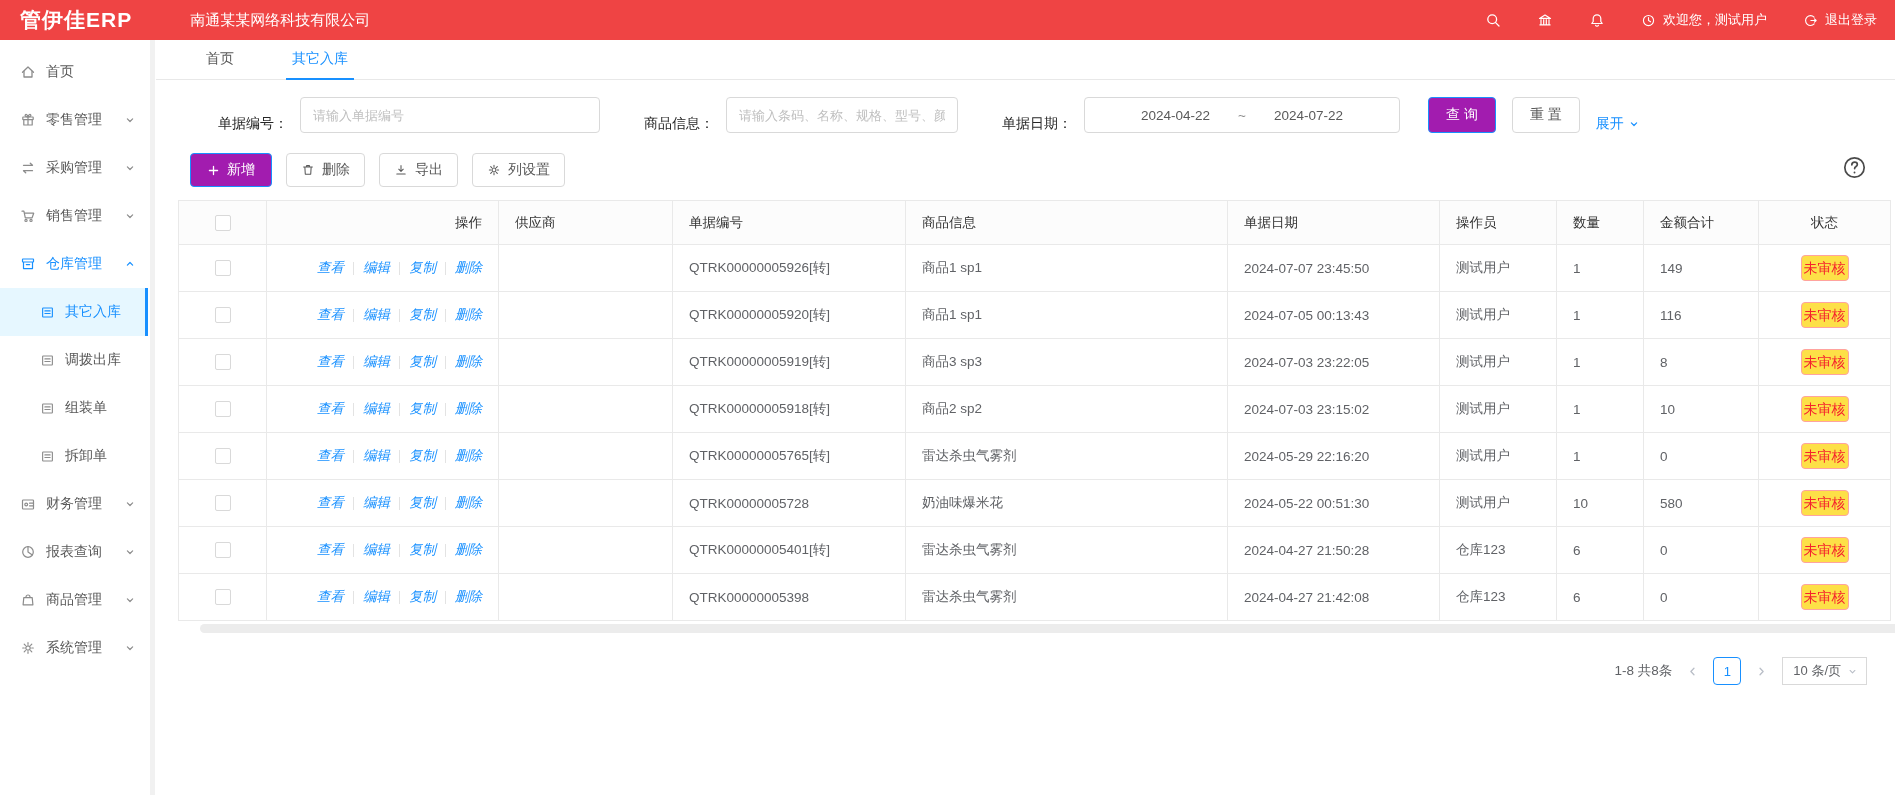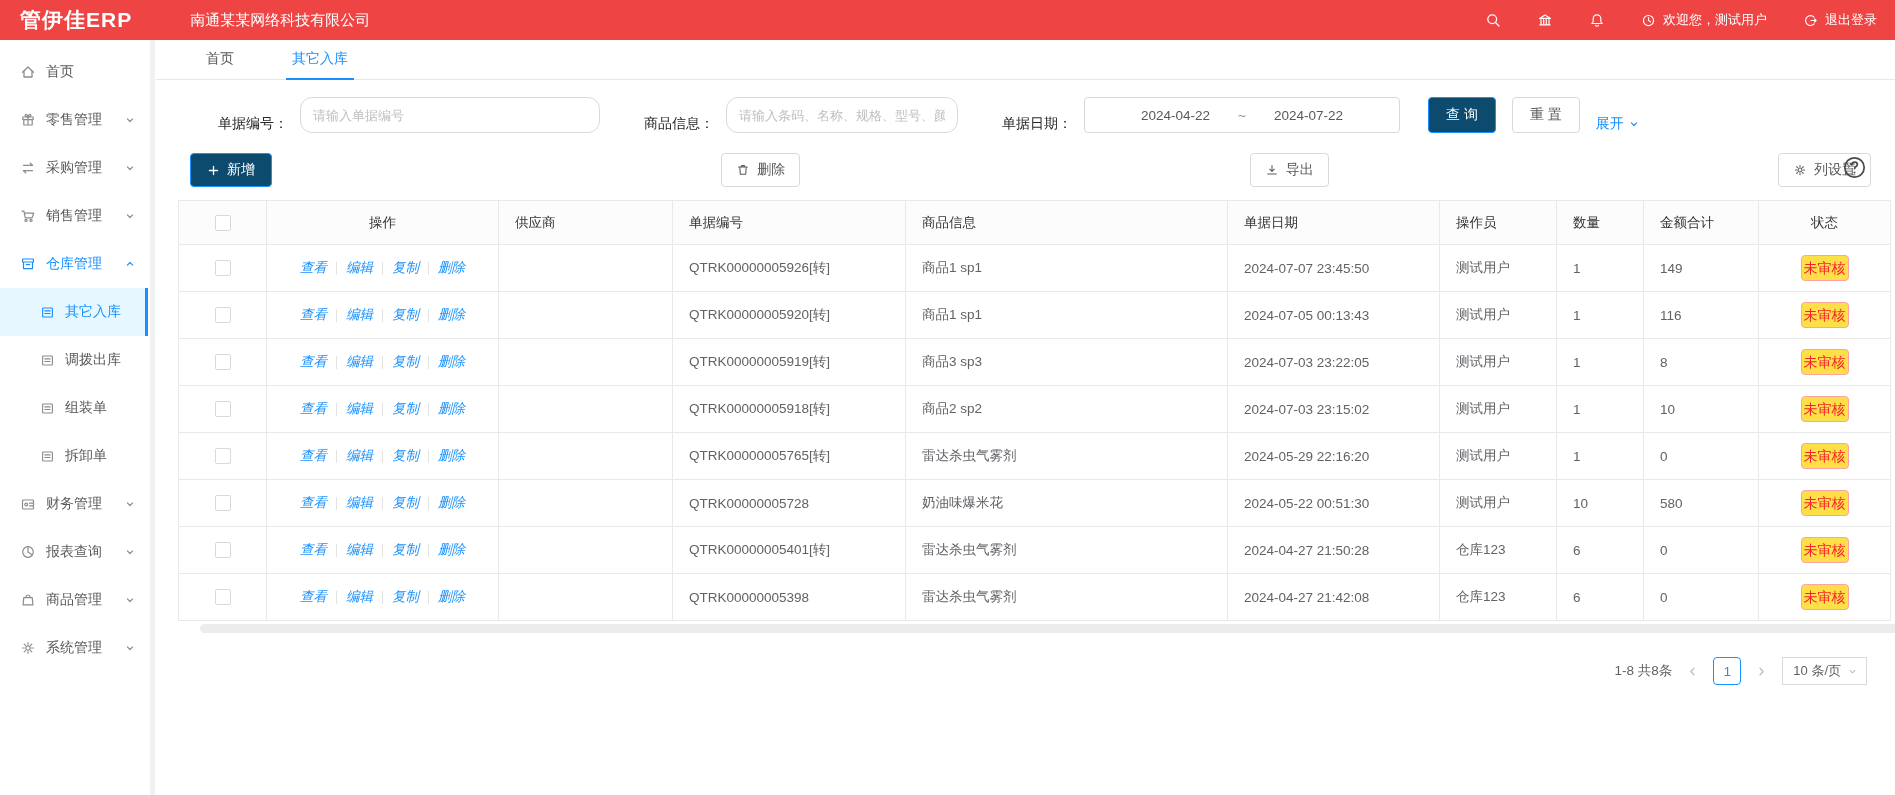--- a/index.html
+++ b/index.html
@@ -29,44 +29,44 @@
   .main { flex:1; display:flex; flex-direction:column; overflow:hidden; }
 
   
   .tabbar { height:40px; border-bottom:1px solid #e8e8e8; display:flex; align-items:stretch; padding-left:44px; gap:46px; flex-shrink:0; }
   .tab { display:flex; align-items:center; color:#595959; padding:0 6px; cursor:pointer; border-bottom:2px solid transparent; margin-bottom:-1px; }
   .tab.active { color:#1890ff; border-bottom-color:#1890ff; }
 
   
   .filters { display:flex; align-items:flex-end; padding:17px 24px 15px 62px; flex-shrink:0; }
   .f-label { color:#262626; white-space:nowrap; }
-  .f-input { height:36px; border:1px solid #d9d9d9; border-radius:12px; padding:0 12px; font-size:13px; color:#595959; margin-left:12px; font-family:inherit; outline:none; }
+  .f-input { height:36px; border:1px solid #d9d9d9; border-radius:4px; padding:0 12px; font-size:13px; color:#595959; margin-left:12px; font-family:inherit; outline:none; }
   .f-input::placeholder { color:#bfbfbf; }
   .w-order { width:300px; } .w-product { width:232px; }
   .f-date { width:316px; height:36px; border:1px solid #d9d9d9; border-radius:4px; display:flex; align-items:center; justify-content:center; gap:28px; font-size:13.5px; color:#595959; margin-left:12px; cursor:pointer; }
   .f-date .sep-txt { color:#8c8c8c; }
   .gap { margin-left:44px; }
   .btn { height:36px; border-radius:4px; font-size:14px; display:inline-flex; align-items:center; justify-content:center; cursor:pointer; border:1px solid #d9d9d9; background:#fff; color:#595959; padding:0 17px; white-space:nowrap; }
-  .btn.primary { background:#0c4a6e; border-color:#1890ff; color:#fff; }
+  .btn.primary { background:#a21caf; border-color:#1890ff; color:#fff; }
   .ml28 { margin-left:28px; } .ml16 { margin-left:16px; }
   .link { color:#1890ff; display:inline-flex; align-items:center; gap:4px; cursor:pointer; white-space:nowrap; }
 
   
-  .toolbar { display:flex; align-items:center; gap:14px; padding:5px 24px 13px 34px; position:relative; flex-shrink:0;justify-content:space-between; }
+  .toolbar { display:flex; align-items:center; gap:14px; padding:5px 24px 13px 34px; position:relative; flex-shrink:0; }
   .btn.tool { height:34px; padding:0 14px; gap:7px; }
   .btn.tool.primary { padding:0 16px; }
   .help { position:absolute; right:28px; top:7px; color:#4a4a4a; cursor:pointer; }
 
   
   .table-wrap { padding-left:22px; flex-shrink:0; }
   table { border-collapse:collapse; table-layout:fixed; width:1712px; font-size:13.5px; color:#606266; }
   th,td { border:1px solid #e9e9e9; height:47px; padding:0 16px; text-align:left; overflow:hidden; white-space:nowrap; }
   thead th { height:44px; color:#333; font-weight:normal; background:#fcfcfc; }
   .c-check { text-align:center; padding:0; }
-  .c-op { text-align:center;margin-top:19px; }
+  .c-op { text-align:right;margin-top:19px; }
   .c-status { text-align:center; }
   .checkbox { display:inline-block; width:16px; height:16px; border:1px solid #d9d9d9; border-radius:2px; background:#fff; vertical-align:middle; cursor:pointer; }
   .acts { display:inline-flex; align-items:center; gap:9px;font-style:italic; }
   .acts a { color:#1890ff; cursor:pointer; text-decoration:none; }
   .vsep { width:1px; height:13px; background:#e3e3e3; }
   .tag { display:inline-block; padding:3px 2px; font-size:14px; color:#f5222d; background:#fde047; border:1px solid #ffa39e; border-radius:4px; line-height:1.3; }
   .hbar { width:1700px; height:9px; background:#ececec; border-radius:5px; margin:3px 0 0 22px; }
 
   
   .pagination { display:flex; align-items:center; justify-content:flex-end; gap:14px; padding:24px 28px 0 0; font-size:13.5px; color:#606266; }

